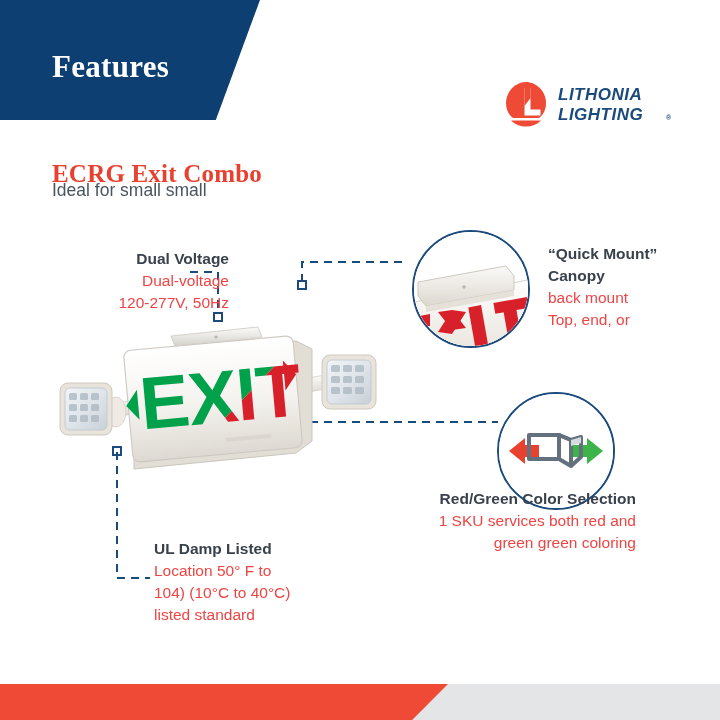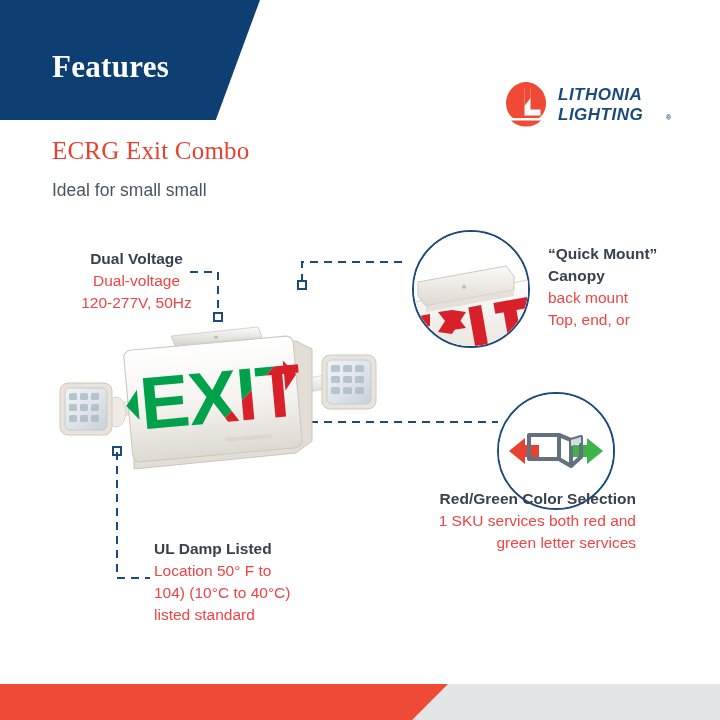--- a/index.html
+++ b/index.html
@@ -65,23 +65,23 @@
     left: 56px;
     top: 2px;
     width: 118px;
     height: 44px;
   }
 
   
   #product-title {
     position: absolute;
     left: 52px;
-    top: 137px;
+    top: 160px;
     font-family: "Liberation Serif", serif;
-    font-weight: normal;
+    font-weight: bold;
     font-size: 25px;
     color: #e8412f;
     letter-spacing: 0.2px;
     white-space: nowrap;
   }
   #product-subtitle {
     position: absolute;
     left: 52px;
     top: 180px;
     font-size: 17.5px;
@@ -101,21 +101,21 @@
     font-weight: normal;
     color: #ef4444;
     line-height: 1.42;
   }
 
   #callout-dual-voltage {
     position: absolute;
     left: 44px;
     top: 248px;
     width: 185px;
-    text-align: center;
+    text-align: right;
   }
   #callout-quick-mount {
     position: absolute;
     left: 548px;
     top: 243px;
     width: 150px;
     text-align: left;
   }
   #callout-color-selection {
     position: absolute;
@@ -402,21 +402,21 @@
         <path d="M60 41 L72 46"></path>
         <path d="M72 46 L82 43 L82 63 L72 72"></path>
       </g>
       <path d="M72 46 L82 43 L82 49 L72 52 Z" fill="#d5dade"></path>
     </svg>
   </div>
 
   <div id="callout-color-selection">
     <div class="callout-head">Red/Green Color Selection</div>
     <div class="callout-body">1 SKU services both red and</div>
-    <div class="callout-body">green letter services</div>
+    <div class="callout-body">green green coloring</div>
   </div>
 
   <div id="callout-ul-damp">
     <div class="callout-head">UL Damp Listed</div>
     <div class="callout-body ul-line-1">Location 50° F to</div>
     <div class="callout-body">104) (10°C to 40°C)</div>
     <div class="callout-body ul-line-1">listed standard</div>
   </div>
 
   <div id="footer-gray"></div>

